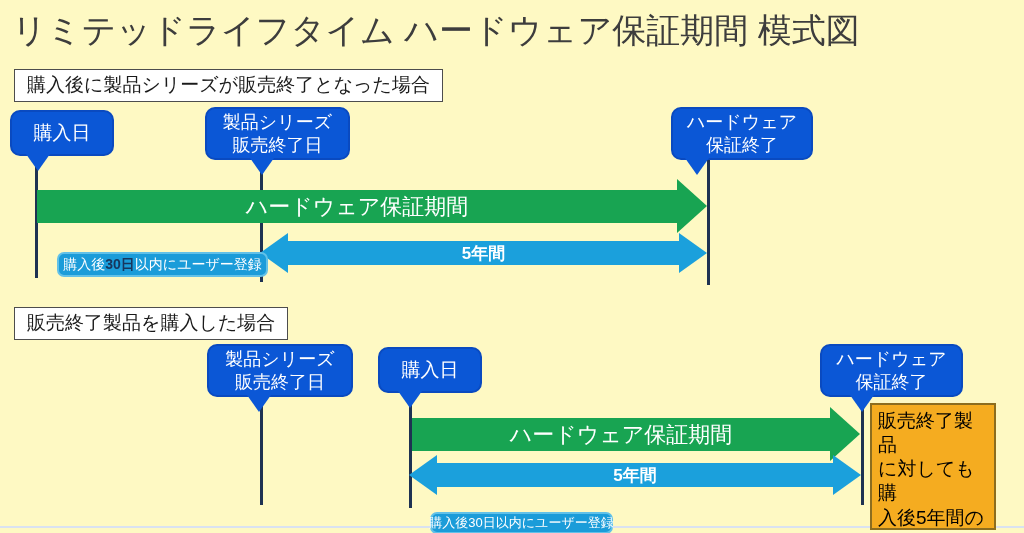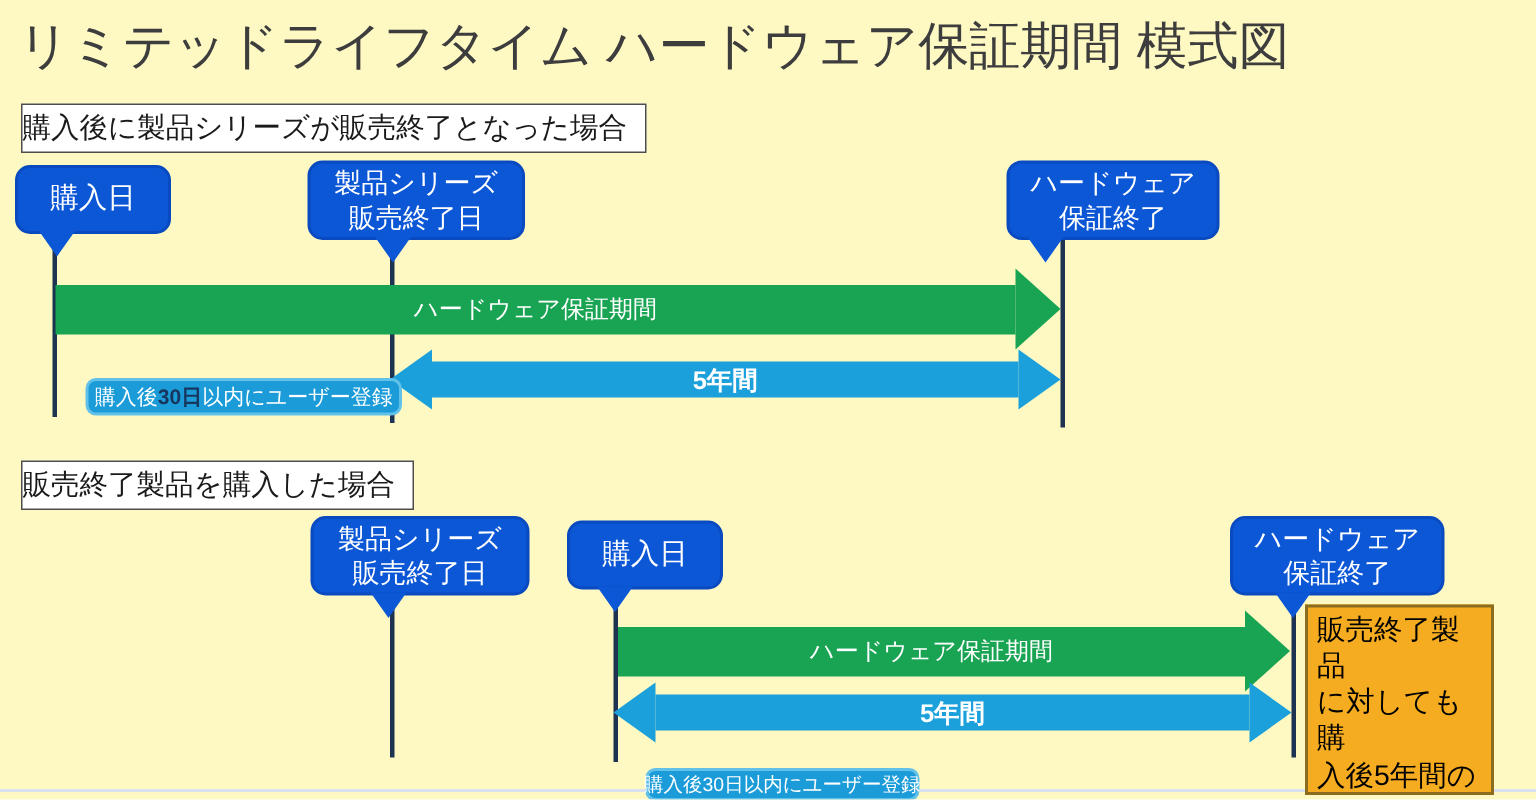--- a/index.html
+++ b/index.html
@@ -9,35 +9,35 @@
   }
   .abs{position:absolute;}
   .preline{white-space:pre-line;}
 
   #main-title{
     left:12px;top:8px;width:1000px;
     font-size:34px;font-weight:normal;color:#3d3d3d;letter-spacing:0px;
   }
   .case-header{
     background:#ffffff;border:1px solid #4d4d4d;color:#1a1a1a;
-    font-size:19px;padding:2px 12px 3px 0;white-space:nowrap;
+    font-size:19px;padding:2px 12px 3px 12px;white-space:nowrap;
   }
   .callout{
     background:#0b57d6;border:2px solid #0a4ac0;border-radius:10px;color:#ffffff;
     text-align:center;display:flex;align-items:center;justify-content:center;
     font-size:19px;line-height:1.25;z-index:5;box-sizing:border-box;
   }
   .callout-tail{
     width:0;height:0;border-left:12px solid transparent;border-right:12px solid transparent;
     border-top:17px solid #0b57d6;z-index:5;
   }
   .tline{width:3px;background:#1e3252;z-index:1;}
   .garrow-body{
     background:#18a452;z-index:2;display:flex;align-items:center;justify-content:center;
-    color:#ffffff;font-size:16px;
+    color:#ffffff;font-size:22px;
   }
   .garrow-head{
     width:0;height:0;z-index:2;
     border-top:27px solid transparent;border-bottom:27px solid transparent;
     border-left:30px solid #18a452;
   }
   .barrow-body{
     background:#1ba0dc;z-index:2;display:flex;align-items:center;justify-content:center;
     color:#ffffff;font-size:17px;font-weight:bold;
   }

